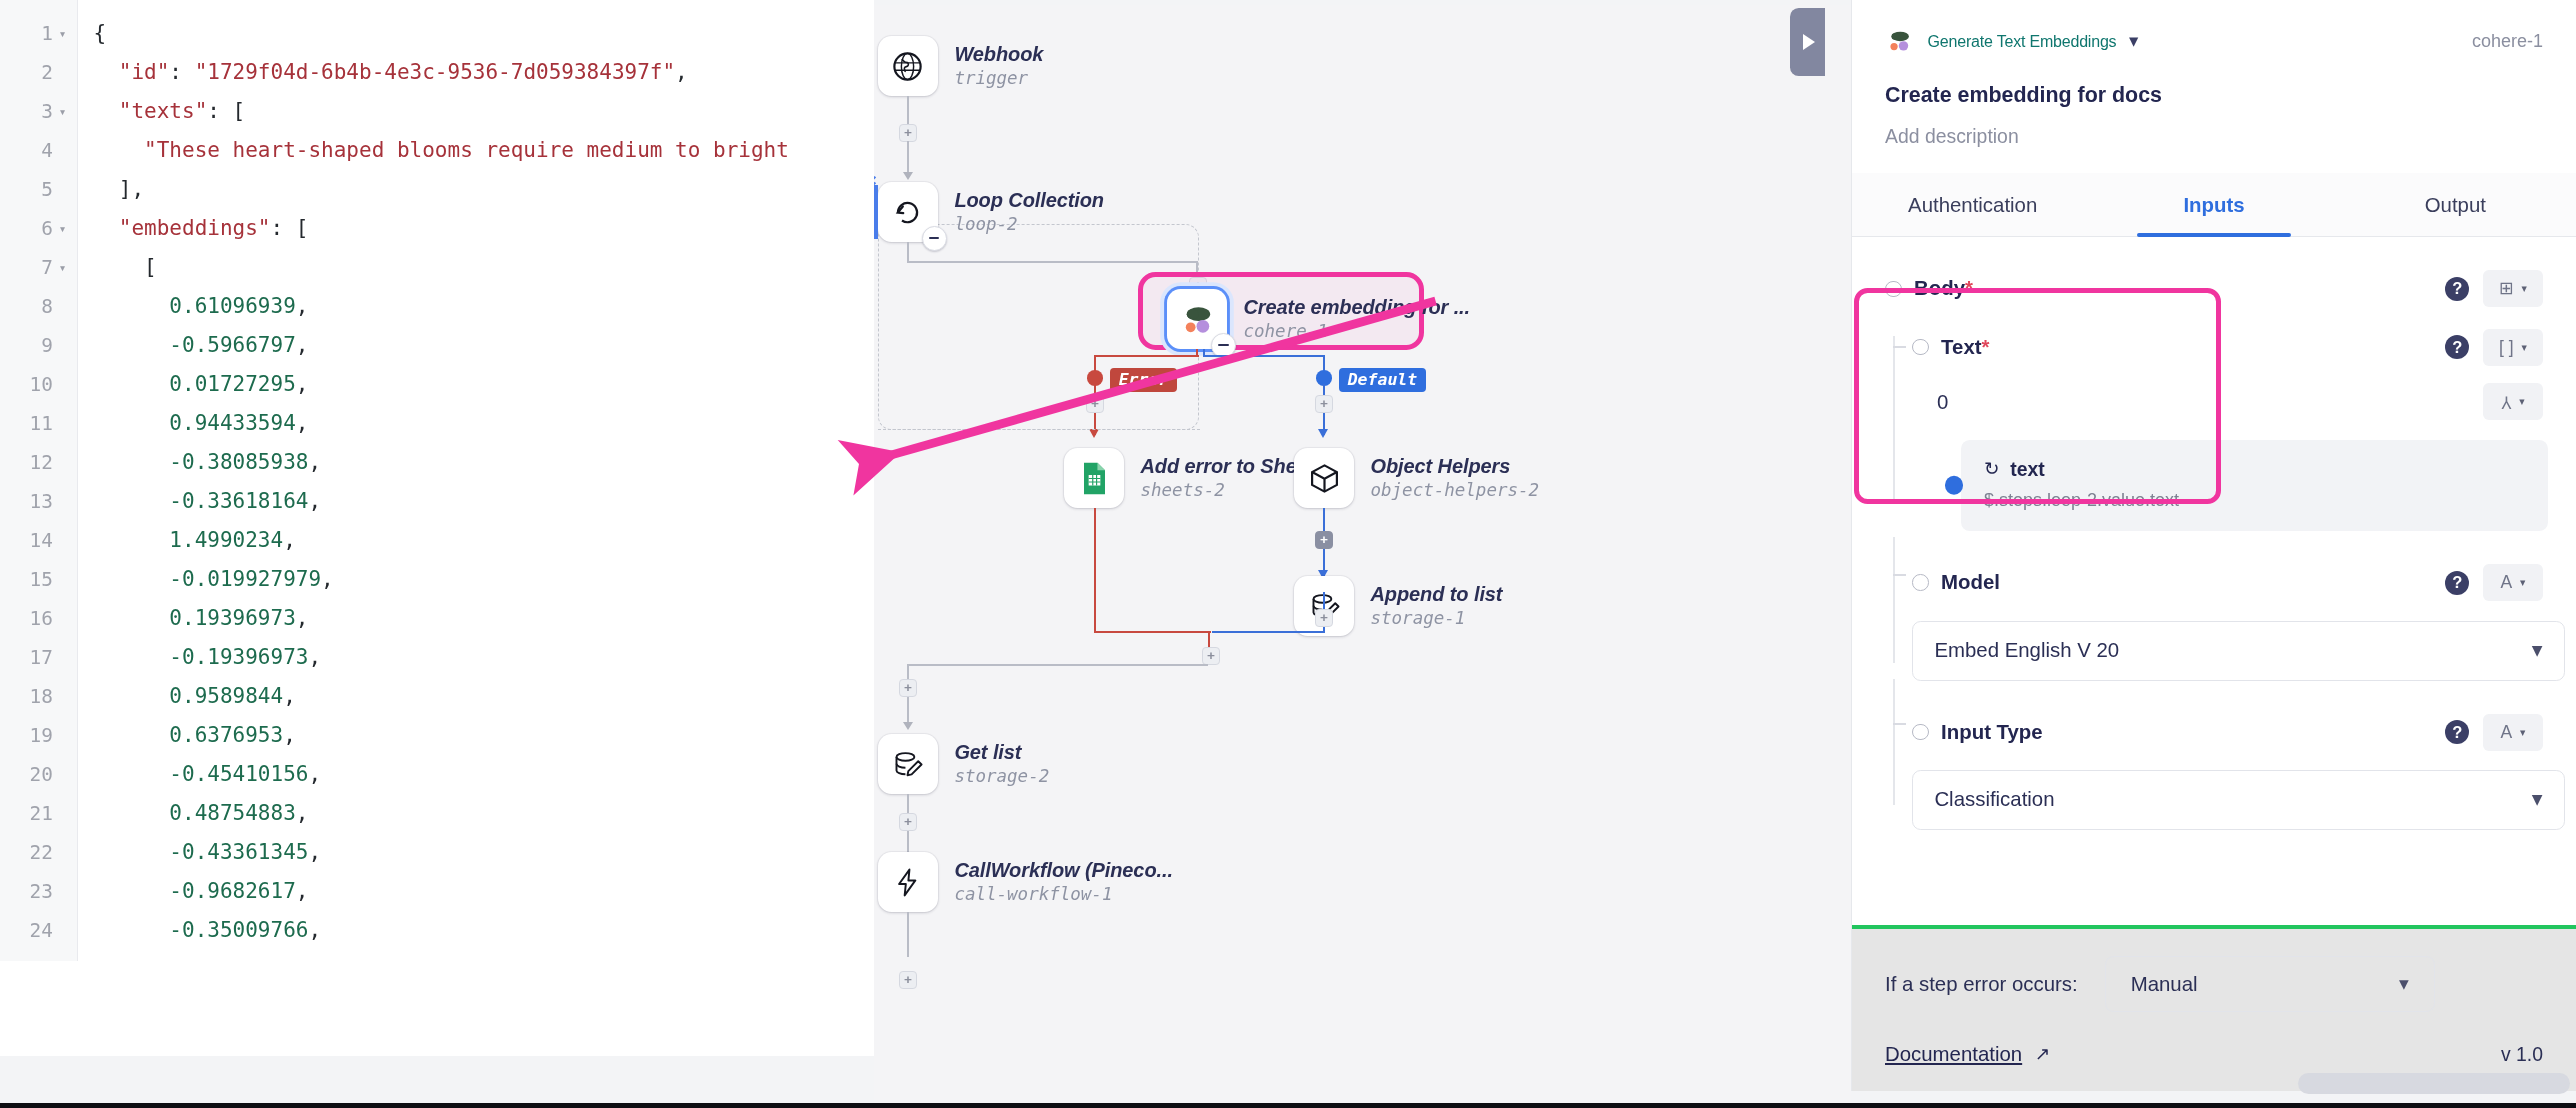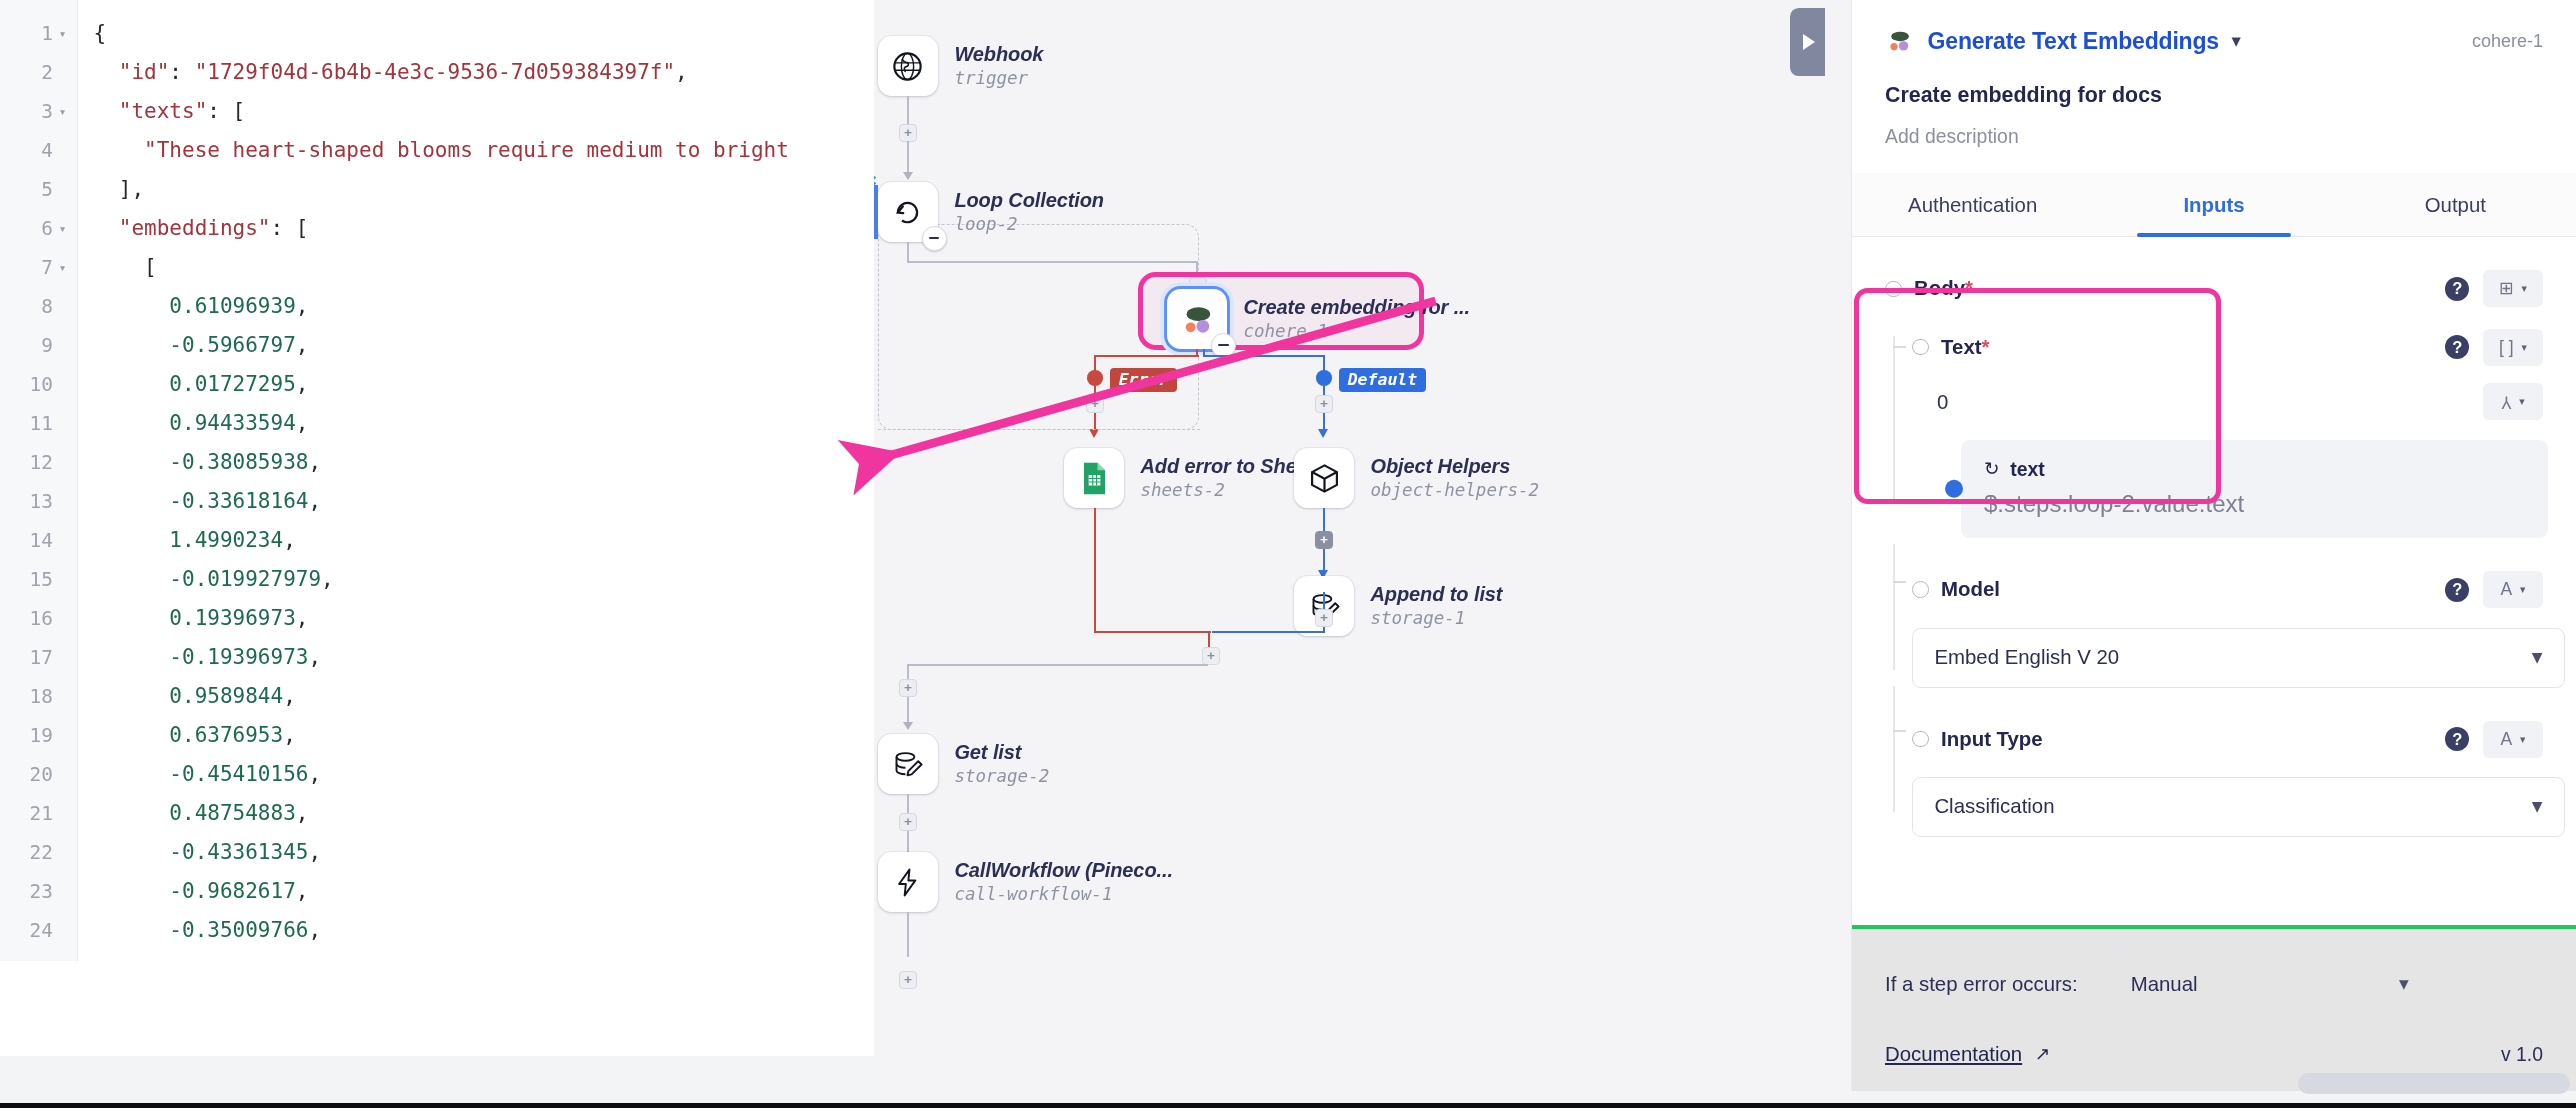--- a/index.html
+++ b/index.html
@@ -159,21 +159,21 @@
   }
   #collapse-tab .tri {
     width:0; height:0; border-top:8.7px solid transparent;
     border-bottom:8.7px solid transparent; border-left:12.6px solid #fff;
     margin-left:3.9px;
   }
   #rp-head { padding:27px 33px 0 33px; }
   .rp-titlerow { display:flex; align-items:center; }
   .rp-logo { width:29px; height:29px; flex:0 0 29px; margin-right:13.6px; }
   .rp-title {
-    font-size:23px; font-weight:bold; color:#1d4ed8; letter-spacing:-0.2px;
+    font-size:16px; font-weight:normal; color:#0f766e; letter-spacing:-0.2px;
   }
   .rp-caret { margin-left:12.6px; color:#3b3f66; font-size:18.5px; line-height:1; }
   .rp-stepid {
     margin-left:auto; font-size:18px; color:#8b8fa0;
     font-family:"Liberation Sans", sans-serif;
   }
   .rp-name {
     margin-top:27px; font-size:21.4px; font-weight:bold; color:#232650;
   }
   .rp-desc { margin-top:16.5px; font-size:19.4px; color:#8b8fa0; }
@@ -227,21 +227,21 @@
     padding:18.5px 21.4px 20.4px 23px; position:relative; width:587px;
   }
   #var-chip .dot {
     position:absolute; left:-16.5px; top:50%; transform:translateY(-50%);
     width:18.5px; height:18.5px; border-radius:50%; background:#2f6ede;
   }
   .var-row { display:flex; align-items:center; }
   .var-icon { margin-right:10.7px; color:#232650; font-size:18.5px; line-height:1; }
   .var-name { font-size:19.4px; font-weight:bold; color:#232650; }
   .var-path {
-    margin-top:8.7px; font-size:24px; color:#7d8192; white-space:nowrap;
+    margin-top:8.7px; font-size:18px; color:#7d8192; white-space:nowrap;
   }
   #add-to-text {
     margin:33px 0 0 0; font-size:20px; color:#2f6ede; font-weight:bold;
   }
 
   .select-box {
     margin-top:19.4px; height:60px; border:1px solid #e2e4ea; border-radius:8.7px;
     display:flex; align-items:center; padding:0 21.4px; background:#fff;
     width:653px;
   }

